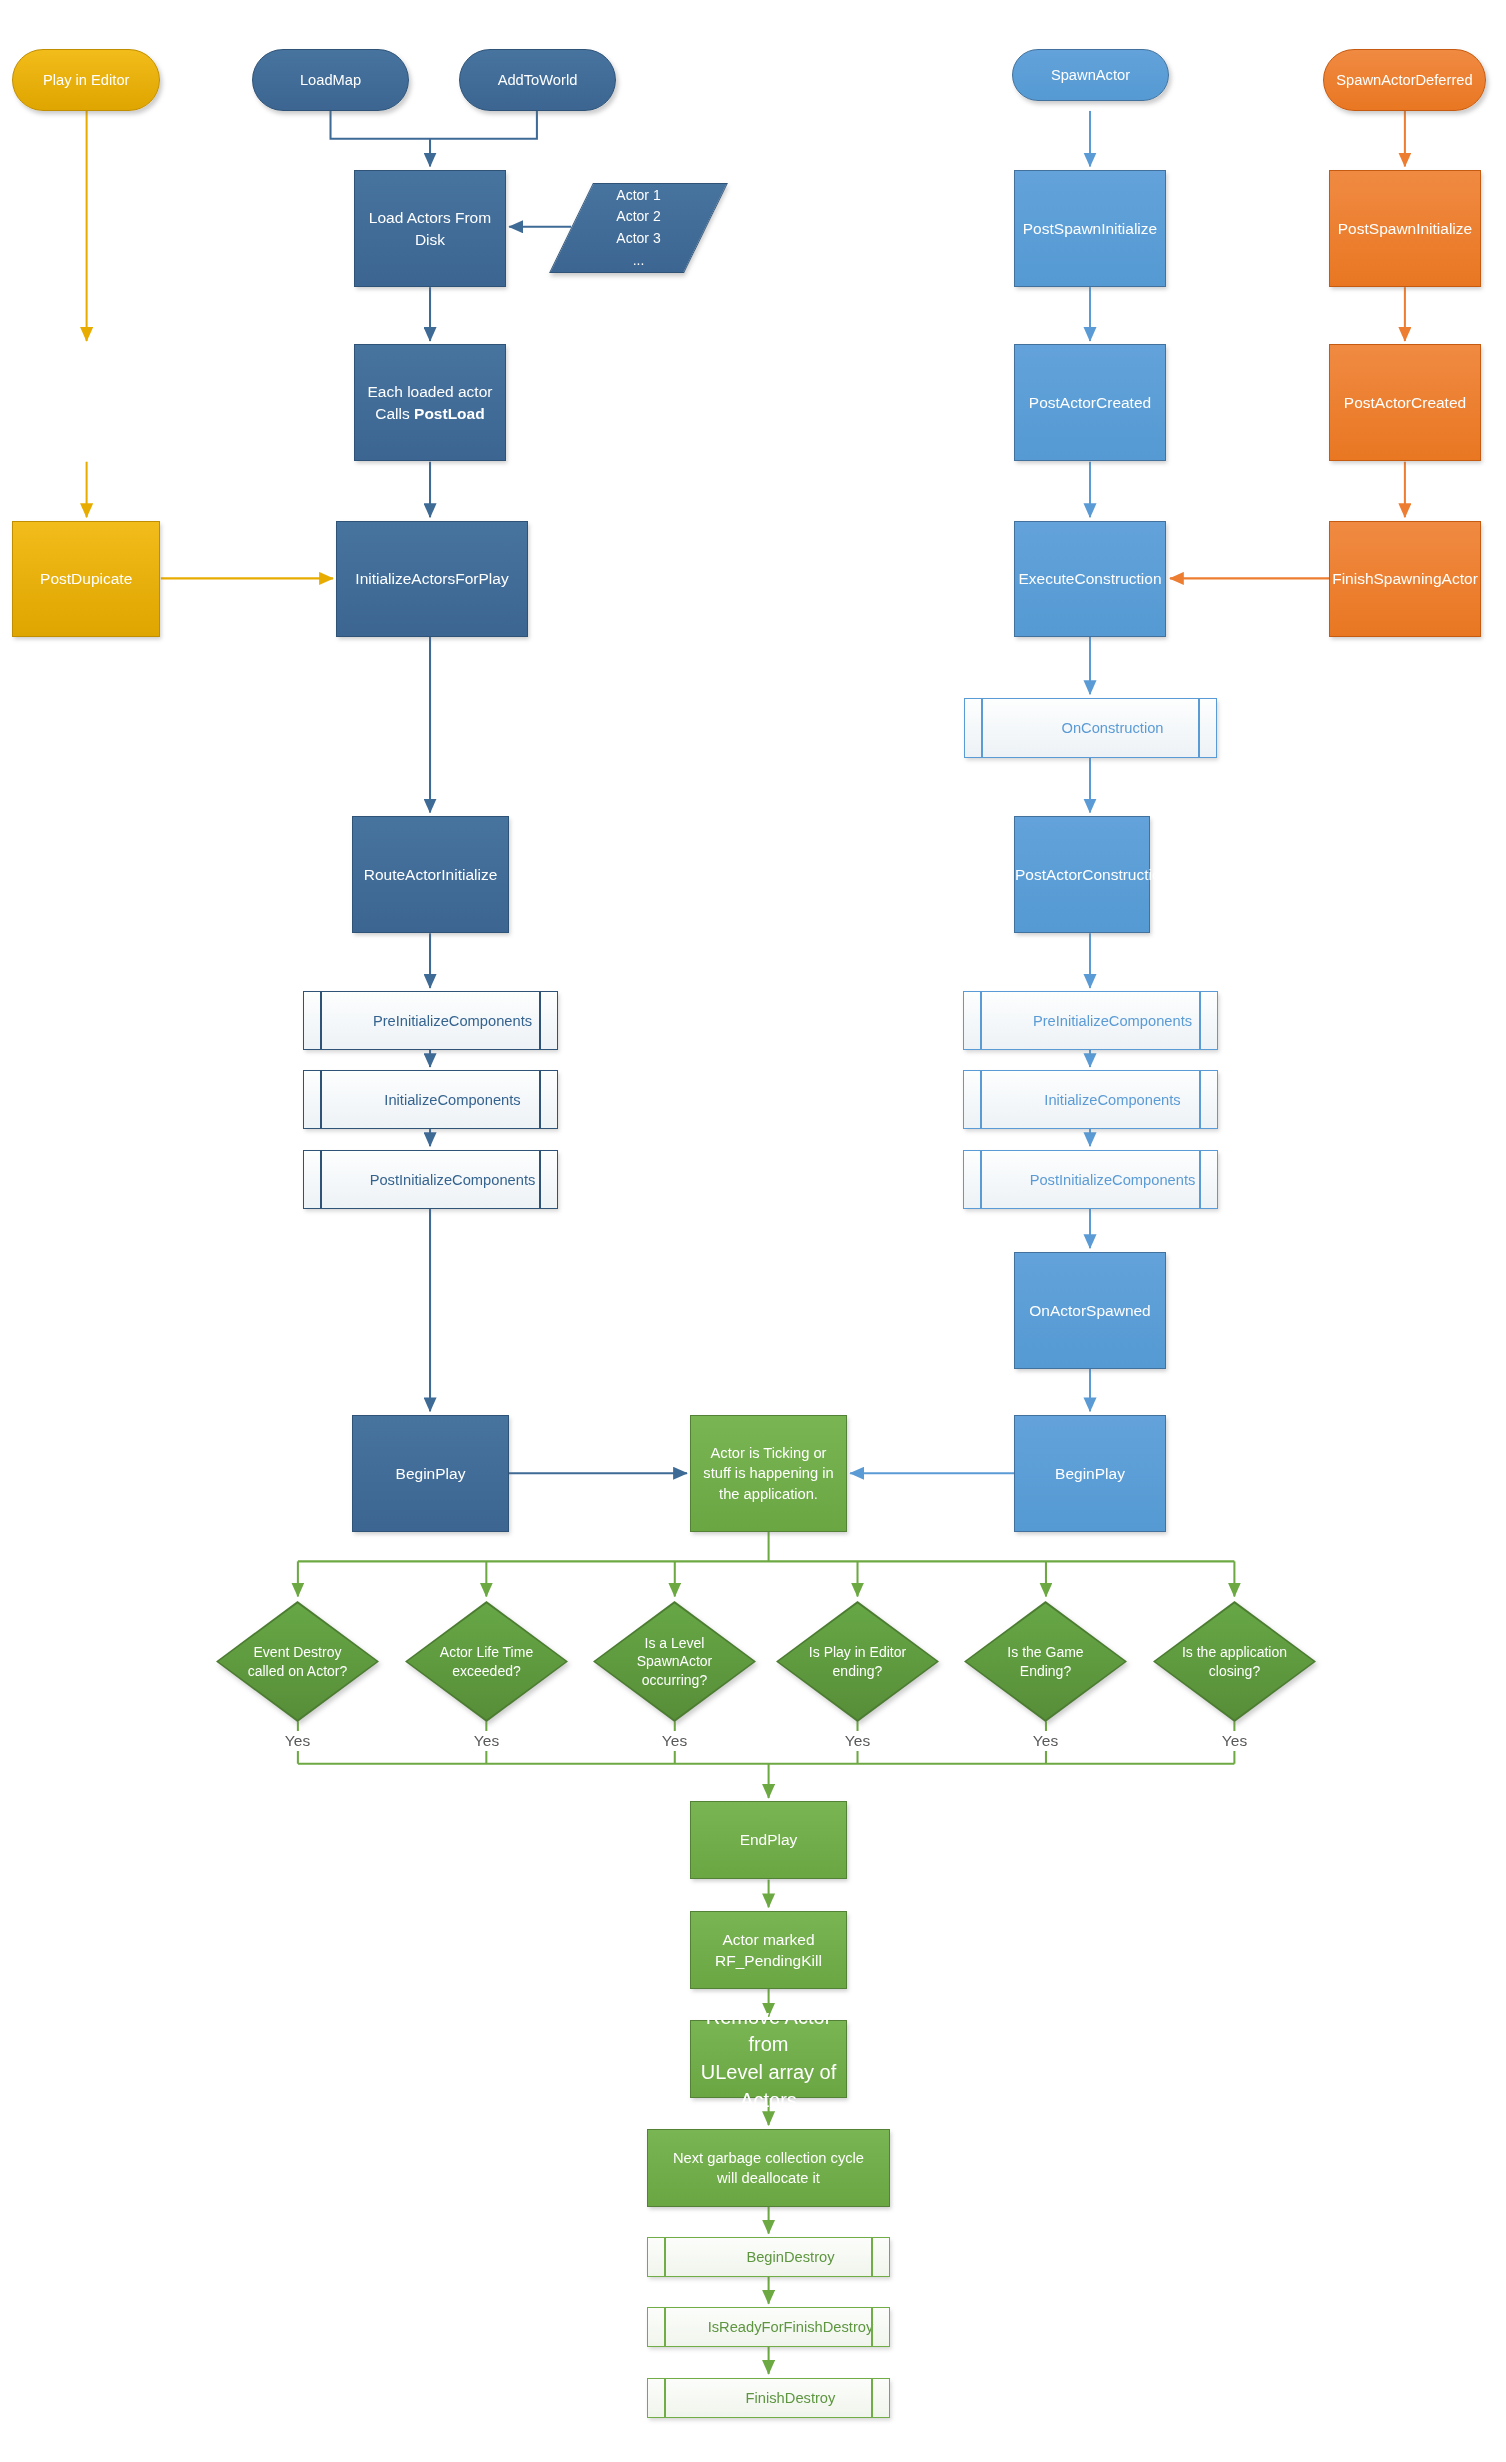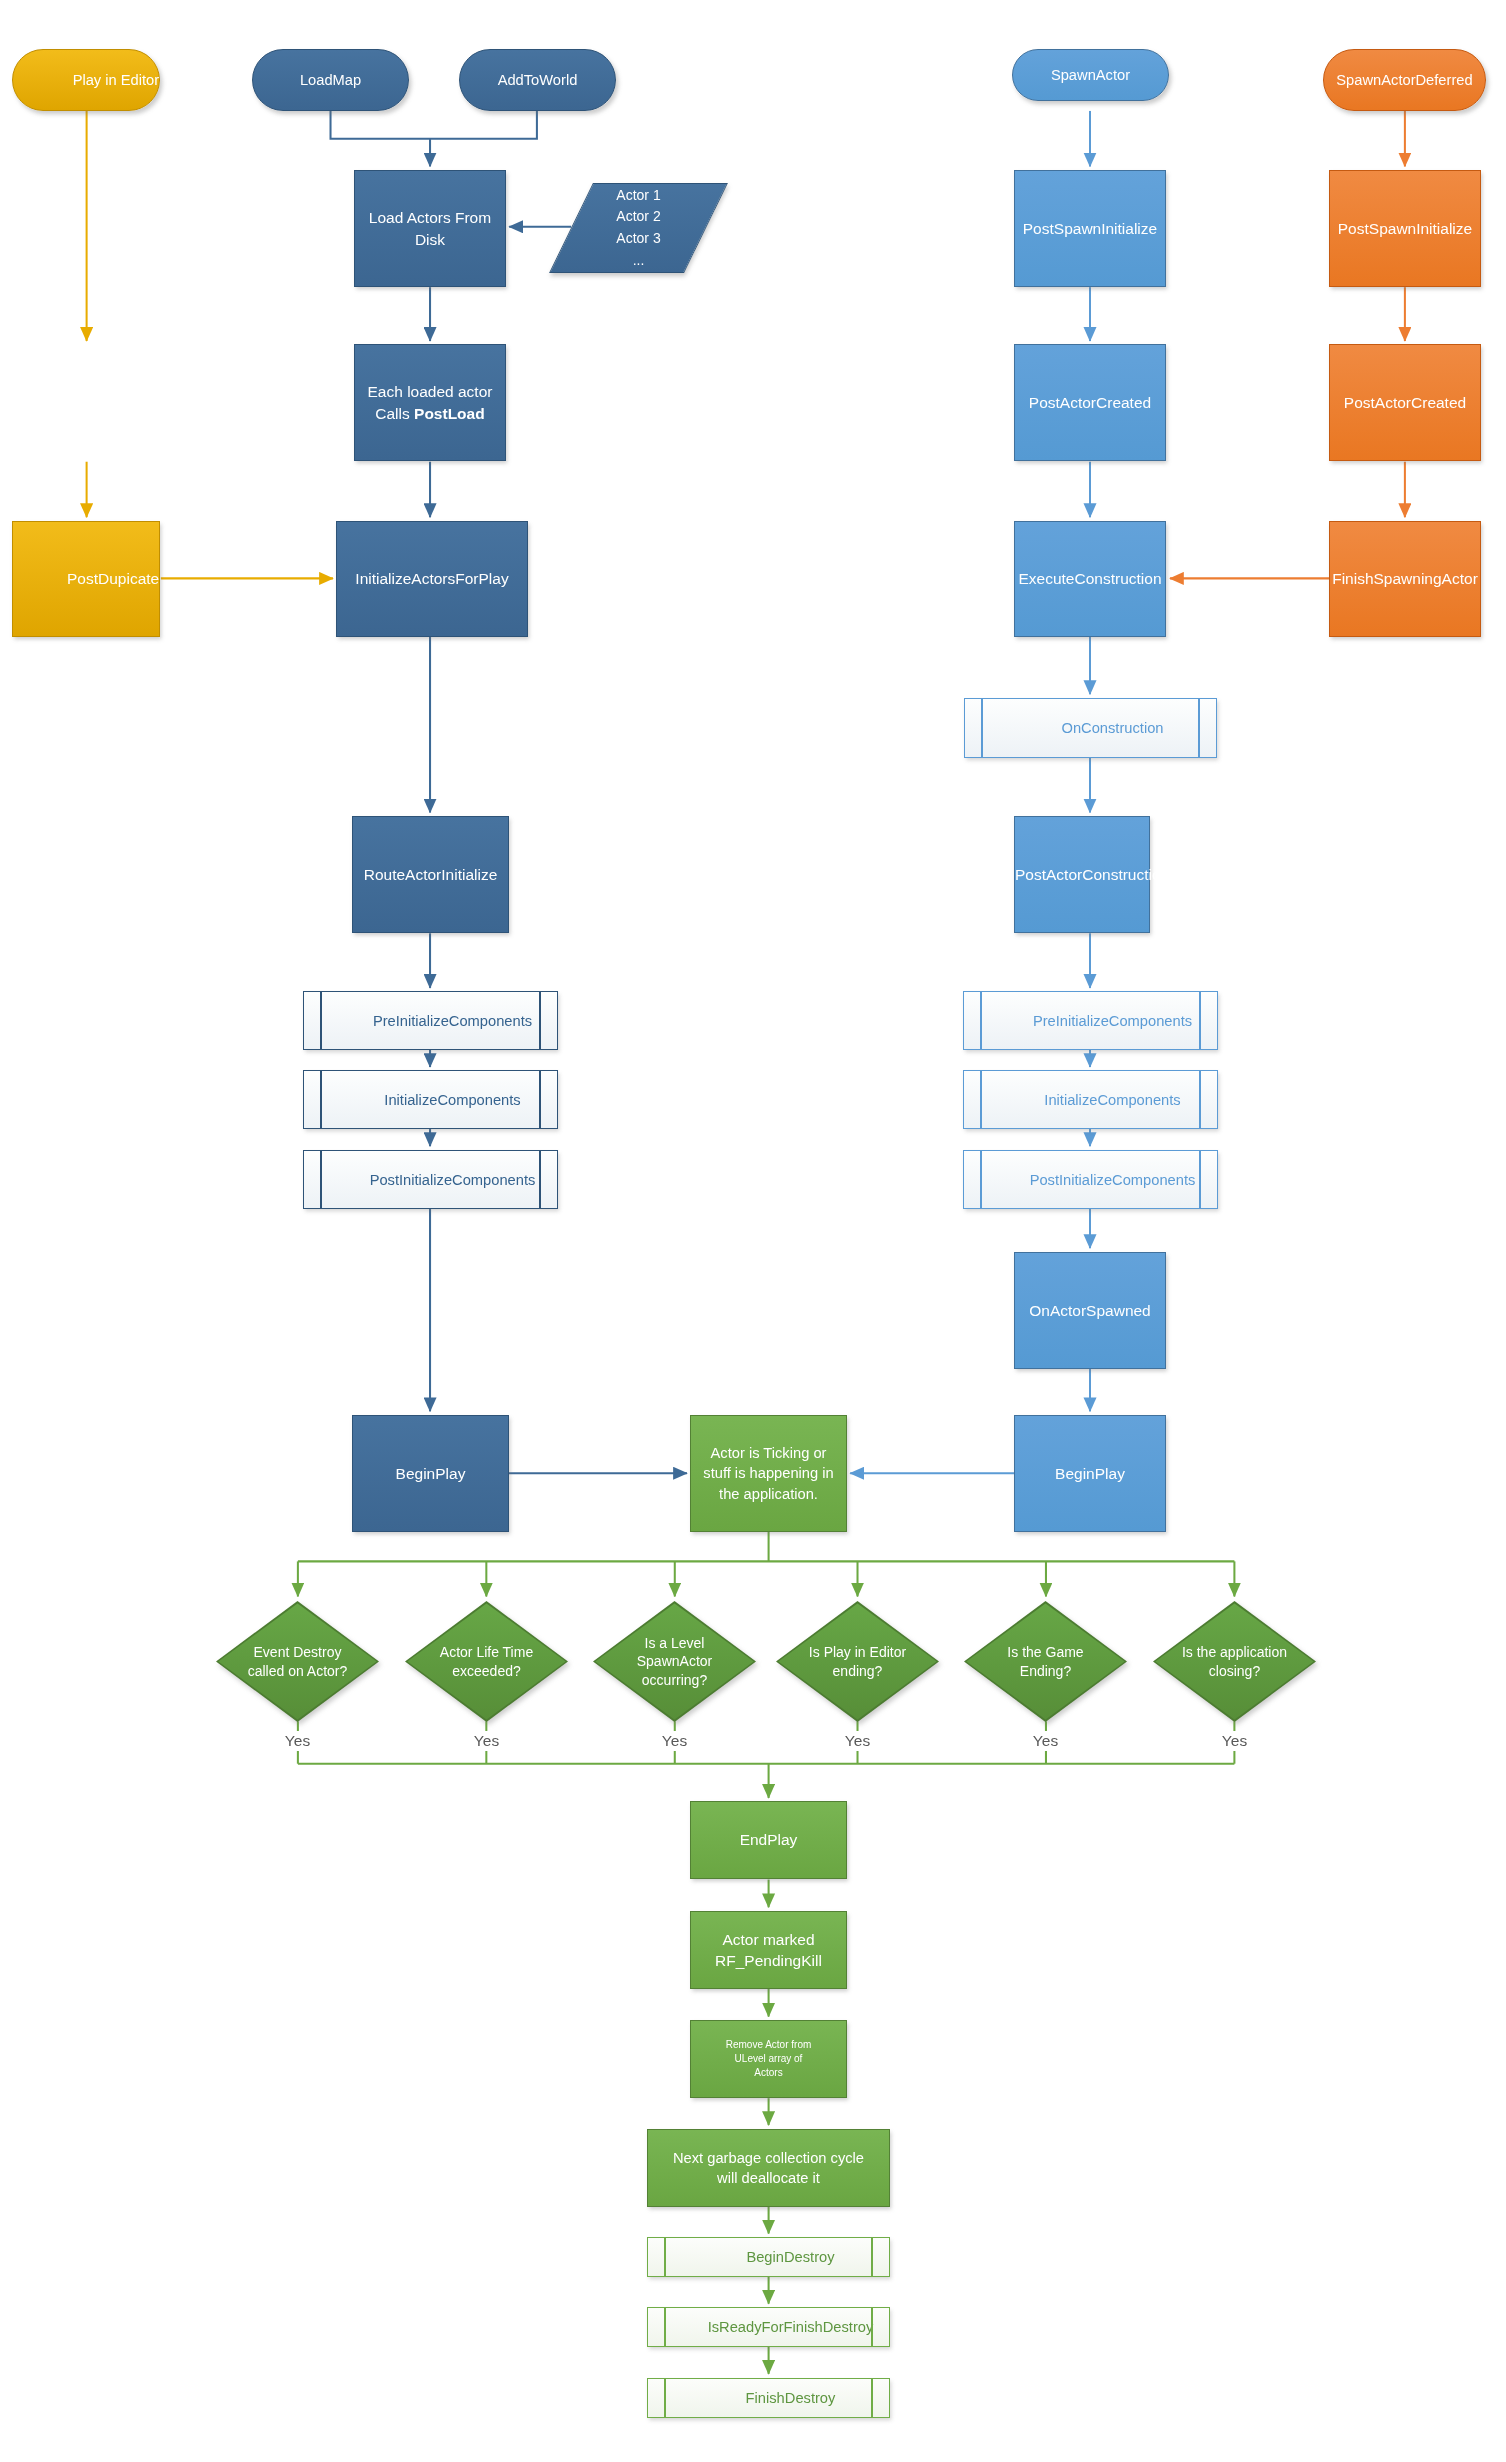--- a/index.html
+++ b/index.html
@@ -9,21 +9,21 @@
 
   .node{position:absolute;display:flex;flex-direction:column;align-items:center;justify-content:center;
         text-align:center;color:#fff;font-size:15.5px;line-height:1.38;box-sizing:border-box;
         box-shadow:2.4px 3.3px 4.1px rgba(110,110,110,0.35);}
   .node .line{width:100%;}
   .stadium{border-radius:33px;font-size:14.7px;}
 
   .c-dkblue{background:linear-gradient(#47739f,#3c6691);border:1.6px solid var(--dkblue-border);}
   .c-ltblue{background:linear-gradient(#63a2da,#559ad3);border:1.6px solid var(--ltblue-border);}
   .c-orange{background:linear-gradient(#f08a42,#e97722);border:1.6px solid var(--orange-border);}
-  .c-yellow{background:linear-gradient(#f2bc1a,#dfa500);border:1.6px solid var(--yellow-border);text-align:right;}
+  .c-yellow{background:linear-gradient(#f2bc1a,#dfa500);border:1.6px solid var(--yellow-border);}
   .c-green {background:linear-gradient(#79b553,#6aa642);border:1.6px solid var(--green-border);}
 
   .subr{position:absolute;display:flex;align-items:center;justify-content:center;text-align:center;
         font-size:14.7px;box-sizing:border-box;background:linear-gradient(#fdfefe,#edf2f6);
         box-shadow:2.4px 3.3px 4.1px rgba(110,110,110,0.30);padding-left:44px;}
   .subr::before,.subr::after{content:"";position:absolute;top:0;bottom:0;width:1.6px;}
   .subr::before{left:16.3px;} .subr::after{right:16.3px;}
   .s-dkblue{border:1.6px solid var(--dkblue-border);color:#35638f;}
   .s-dkblue::before,.s-dkblue::after{background:var(--dkblue-border);}
   .s-ltblue{border:1.6px solid var(--ltblue);color:#5b9bd5;}
@@ -305,21 +305,21 @@
   <span class="yes" style="left:1017px;top:1731px">Yes</span>
   <span class="yes" style="left:1206px;top:1731px">Yes</span>
 
   <div class="node c-green" style="left:690px;top:1801px;width:157px;height:78px">
     <div class="line">EndPlay</div>
   </div>
   <div class="node c-green" style="left:690px;top:1911px;width:157px;height:78px">
     <div class="line">Actor marked</div>
     <div class="line">RF_PendingKill</div>
   </div>
-  <div class="node c-green" style="left:690px;top:2020px;width:157px;height:78px;font-size:10px">
+  <div class="node c-green" style="left:690px;top:2020px;width:157px;height:78px;font-size:20px">
     <div class="line">Remove Actor from</div>
     <div class="line">ULevel array of</div>
     <div class="line">Actors</div>
   </div>
   <div class="node c-green" style="left:647px;top:2129px;width:243px;height:78px;font-size:14.7px">
     <div class="line">Next garbage collection cycle</div>
     <div class="line">will deallocate it</div>
   </div>
   <div class="subr s-green" style="left:647px;top:2237px;width:243px;height:40px">
     <span>BeginDestroy</span>

